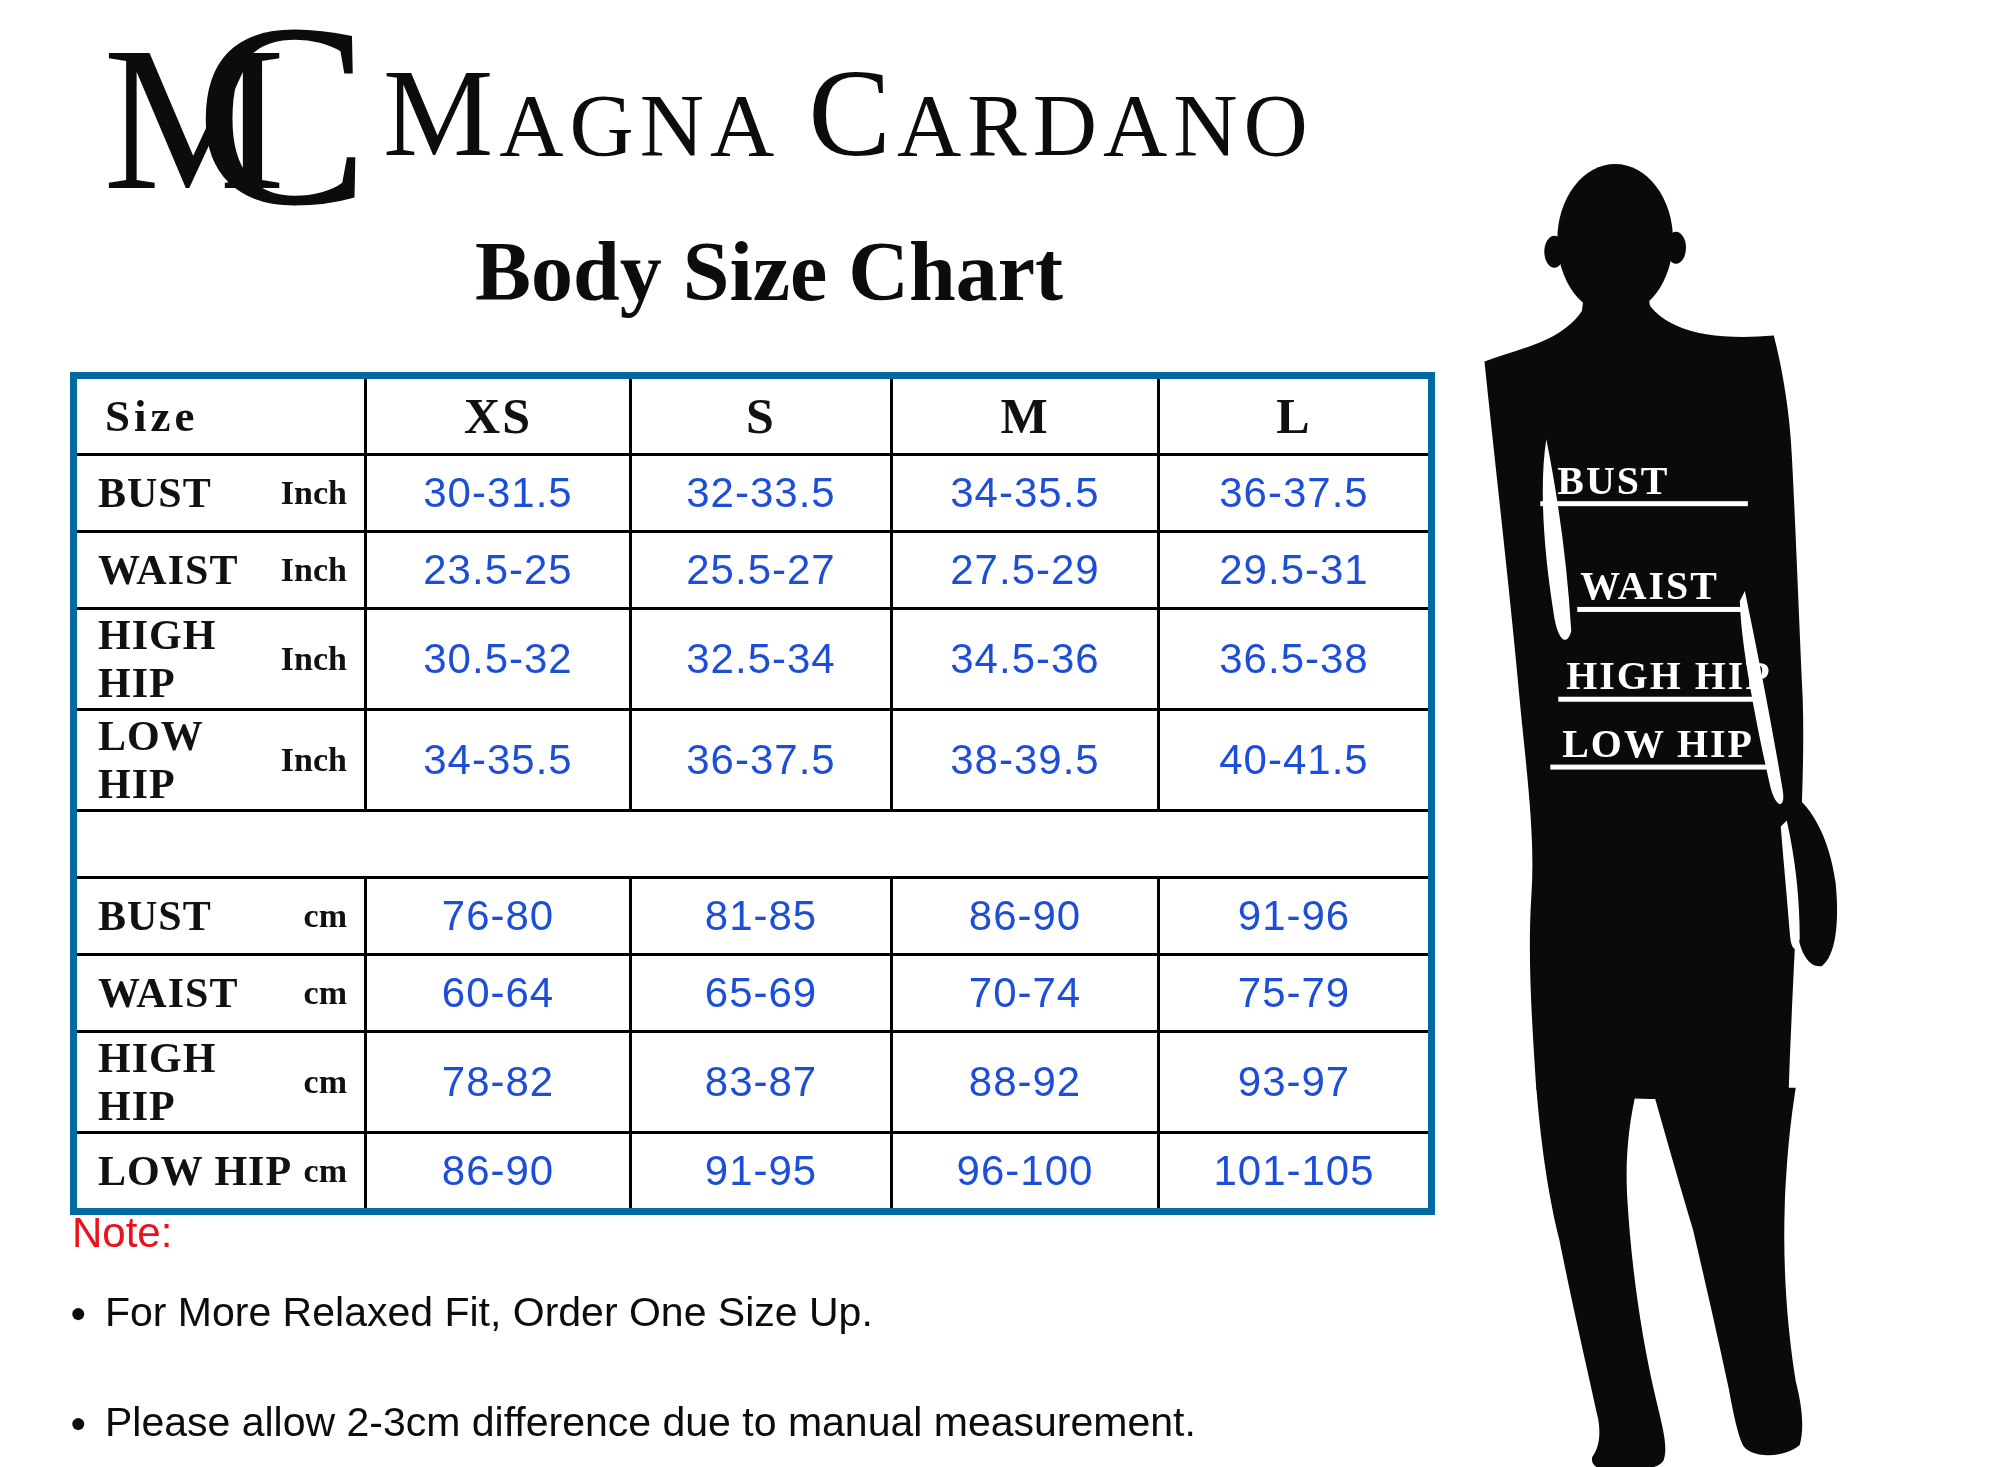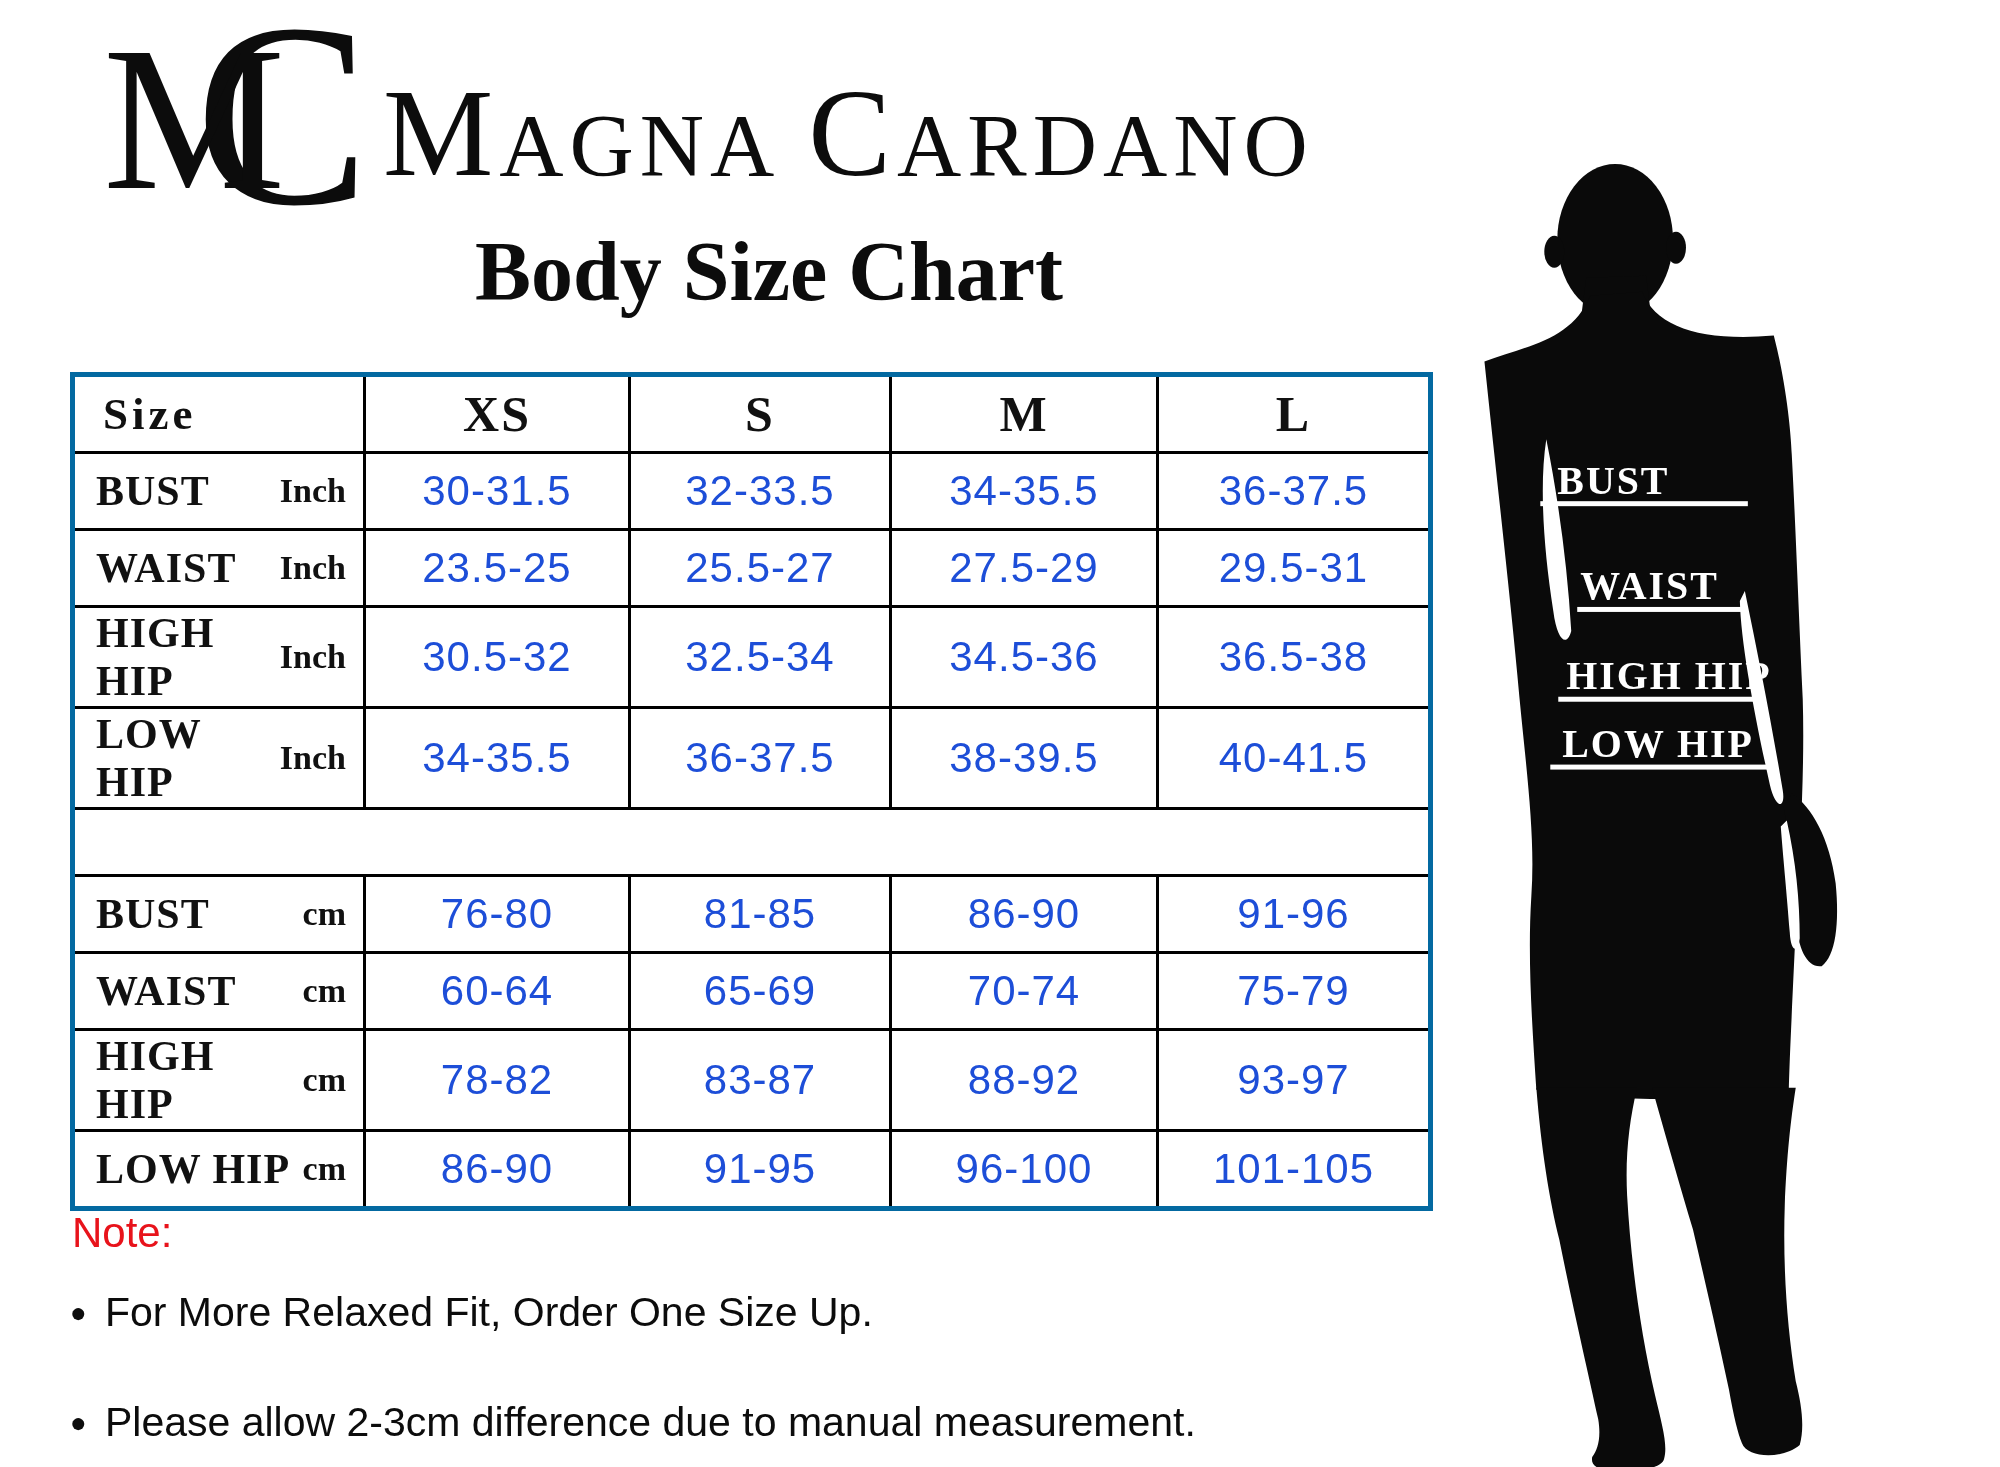--- a/index.html
+++ b/index.html
@@ -15,39 +15,39 @@
   .monogram{position:absolute;left:103px;top:22px;width:270px;height:215px;color:#0c0c0c;}
   .monogram .mono-c{
     position:absolute;left:92px;top:-38px;
     font-family:"Liberation Serif",serif;font-size:262px;line-height:1;font-weight:400;
   }
   .monogram .mono-m{
     position:absolute;left:0;top:-6px;
     font-family:"Liberation Serif",serif;font-size:205px;line-height:1;font-weight:400;
   }
   .brand{
-    position:absolute;left:383px;top:60px;white-space:nowrap;
+    position:absolute;left:383px;top:40px;white-space:nowrap;
     font-family:"Liberation Serif",serif;color:#0c0c0c;letter-spacing:6px;
   }
   .brand .lg{font-size:124px;line-height:1.2;}
   .brand .sm{font-size:89px;}
   .brand .word-gap{margin-left:28px;}
 
   .page-title{
     position:absolute;left:0;top:230px;width:1490px;text-align:center;
     font-family:"Liberation Serif",serif;font-weight:700;font-size:84px;line-height:1;
     color:#0c0c0c;
     padding-left:24px;
   }
 
   
   .size-table{
     position:absolute;left:70px;top:372px;width:1358px;
     border-collapse:collapse;table-layout:fixed;background:#fff;
-    border:5px solid #0369a1;
+    border:7px solid #0369a1;
   }
   .size-table td{border:3px solid #000;vertical-align:middle;overflow:hidden;}
   .size-table td.spacer-cell{height:62px;}
   .hdr-row td{height:72px;}
   .data-row td{height:72px;}
 
   .corner-cell{
     font-family:"Liberation Serif",serif;font-weight:700;font-size:45px;letter-spacing:4px;
     text-align:left;padding-left:28px;
   }

